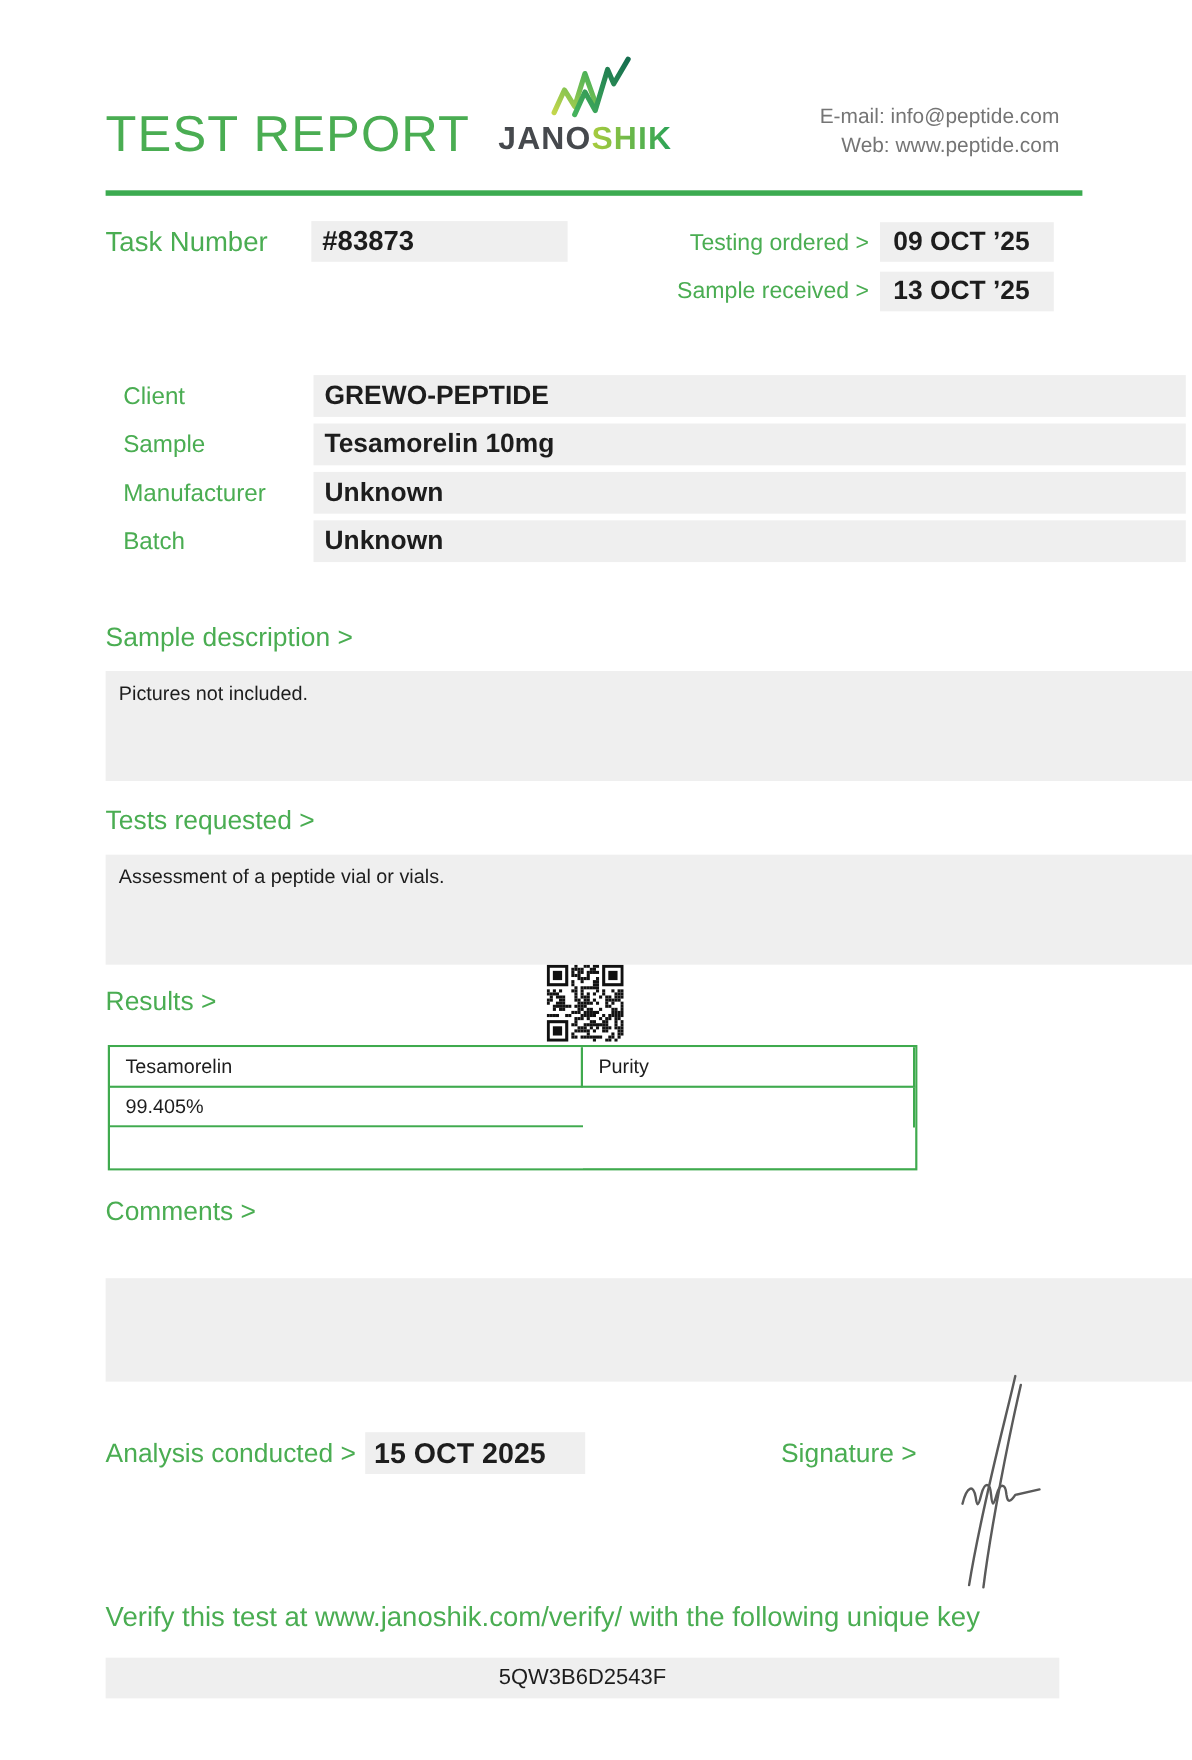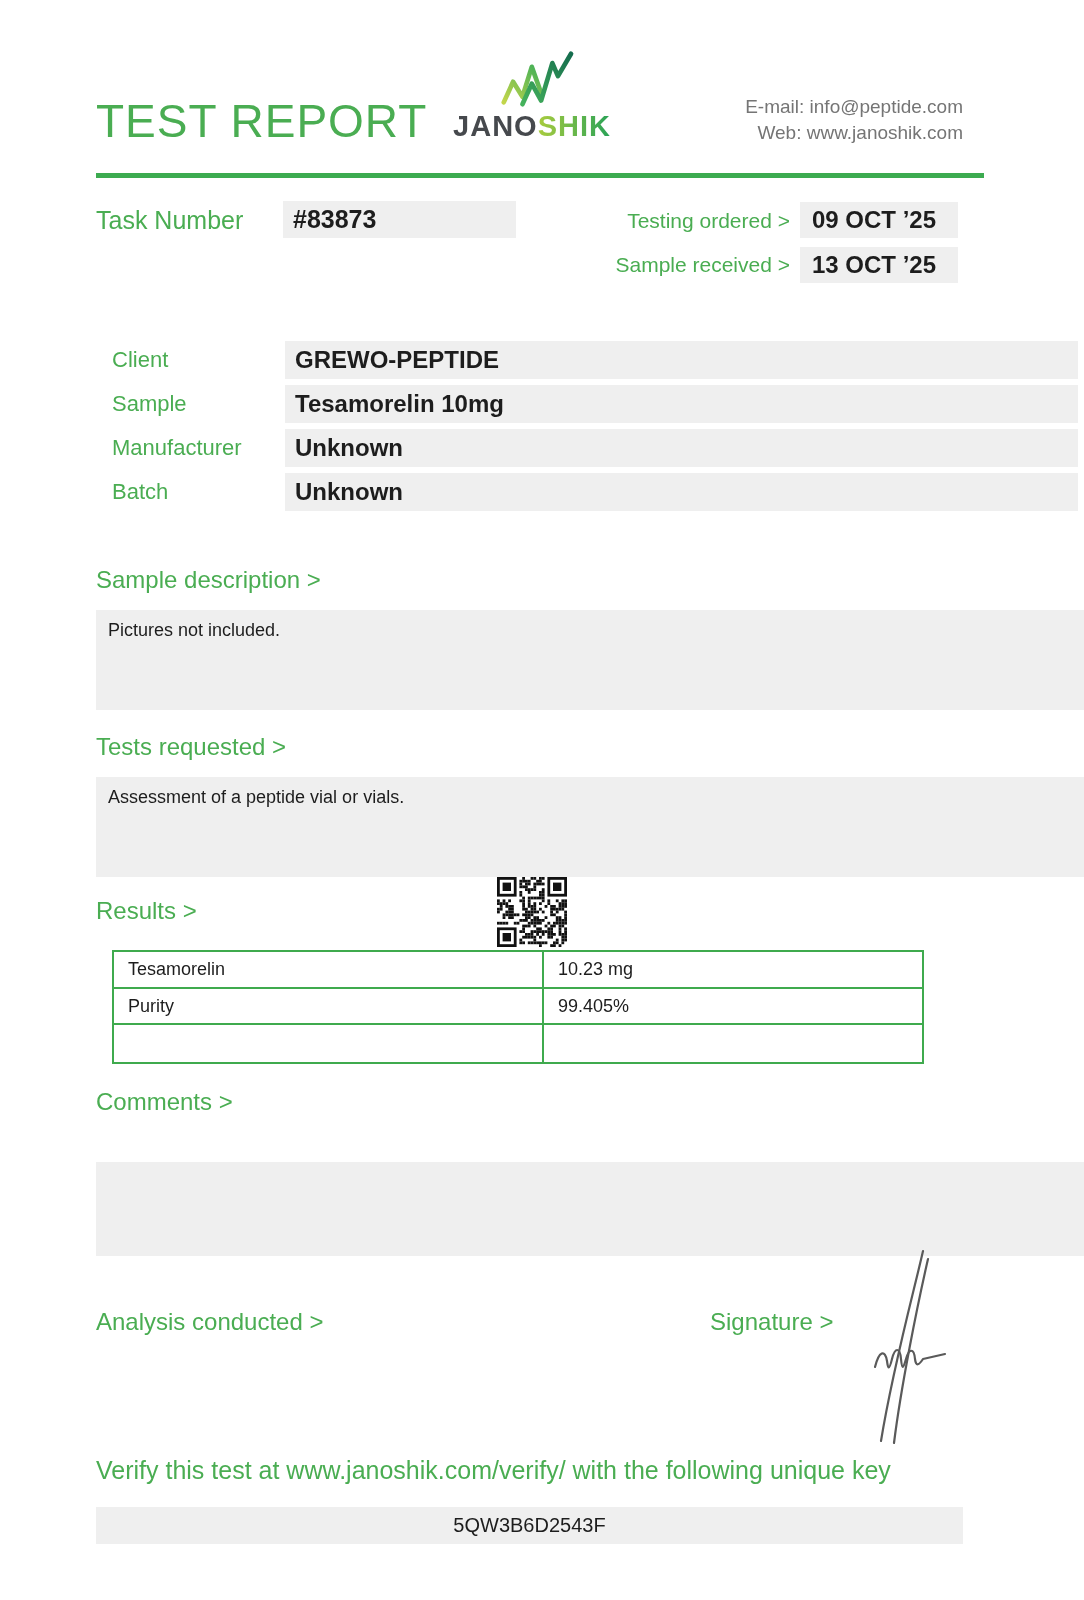--- a/index.html
+++ b/index.html
@@ -36,21 +36,21 @@
 
   .info-row{left:96px;width:867px;height:38px;}
   .info-row .lbl{position:absolute;left:0;top:0;font-size:22px;line-height:38px;color:var(--green);margin-left:16px;}
   .info-row .val{position:absolute;left:189px;top:0;width:793px;height:38px;background:var(--box-gray);font-size:24px;font-weight:600;color:var(--dark);line-height:38px;padding-left:10px;}
 
   .section-h{left:96px;font-size:24px;color:var(--green);}
   .gray-box{left:96px;width:1044px;background:var(--box-gray);font-size:18px;color:var(--dark);padding:10px 12px;}
 
   .qr{left:497px;top:877px;width:70px;height:70px;}
 
-  .results-table{left:112px;top:950px;width:812px;height:114px;border:2px solid var(--table-green);display:grid;grid-template-columns:430px 1fr;grid-template-rows:1fr 1fr 1fr;}
+  .results-table{left:98px;top:950px;width:736px;height:114px;border:2px solid var(--table-green);display:grid;grid-template-columns:430px 1fr;grid-template-rows:1fr 1fr 1fr;}
   .results-table .cell{border-right:2px solid var(--table-green);border-bottom:2px solid var(--table-green);font-size:18px;color:var(--dark);line-height:34px;padding-left:14px;background:#fff;}
   .results-table .cell.last-col{border-right:none;}
   .results-table .cell.last-row{border-bottom:none;}
 
   .analysis-label{left:96px;top:1308px;font-size:24px;}
   .analysis-value{left:332px;top:1302px;width:200px;height:38px;background:var(--box-gray);font-size:26px;font-weight:600;color:var(--dark);line-height:38px;padding-left:8px;}
   .sig-label{left:710px;top:1308px;font-size:24px;}
   .sig-img{left:845px;top:1245px;}
 
   .verify-text{left:96px;top:1456px;width:880px;font-size:25px;color:var(--green);white-space:nowrap;}
@@ -76,21 +76,21 @@
         </linearGradient>
       </defs>
       <polyline points="4,56 14,34 24,50 34,18 44,46" fill="none" stroke="url(#lg1)" stroke-width="5" stroke-linecap="round" stroke-linejoin="round"></polyline>
       <polyline points="24,58 34,36 44,54 56,14 62,28 76,4" fill="none" stroke="url(#lg2)" stroke-width="5" stroke-linecap="round" stroke-linejoin="round"></polyline>
     </svg>
   </div>
   <div class="abs logo-text"><span>JANO</span><span class="shik">SHIK</span></div>
 
   <div class="abs contact">
     <div><span>E-mail:</span> <span>info@peptide.com</span></div>
-    <div><span>Web:</span> <span>www.janoshik.com</span></div>
+    <div><span>Web:</span> <span>www.peptide.com</span></div>
   </div>
 
   <div class="abs rule"></div>
 
   <div class="abs green-label task-label">Task Number</div>
   <div class="abs task-value">#83873</div>
   <div class="abs green-label ord-label">Testing ordered  &gt;</div>
   <div class="abs ord-value">09 OCT ’25</div>
   <div class="abs green-label rec-label">Sample received &gt;</div>
   <div class="abs rec-value">13 OCT ’25</div>
@@ -359,31 +359,31 @@
           <rect x="15" y="24" width="1" height="1" fill="#111"></rect>
           <rect x="19" y="24" width="1" height="1" fill="#111"></rect>
           <rect x="20" y="24" width="1" height="1" fill="#111"></rect>
           <rect x="22" y="24" width="1" height="1" fill="#111"></rect>
         </g>
       </svg>
   </div>
 
   <div class="abs results-table">
     <div class="cell">Tesamorelin</div>
-    <div class="cell last-col">10.23 mg</div>
     <div class="cell">Purity</div>
     <div class="cell last-col">99.405%</div>
     <div class="cell last-row"></div>
     <div class="cell last-col last-row"></div>
   </div>
 
   <div class="abs section-h" style="top:1088px">Comments &gt;</div>
   <div class="abs gray-box" style="top:1162px;height:94px"></div>
 
   <div class="abs green-label analysis-label">Analysis conducted &gt;</div>
+  <div class="abs analysis-value">15 OCT 2025</div>
   <div class="abs green-label sig-label">Signature &gt;</div>
 
   <div class="abs sig-img">
     <svg width="110" height="200" viewBox="0 0 110 200">
       <g fill="none" stroke="#5a5a5a" stroke-width="2.2" stroke-linecap="round" stroke-linejoin="round">
         <path d="M 78,6 C 70,42 48,122 36,196"></path>
         <path d="M 83,14 C 72,62 56,142 49,198"></path>
         <path d="M 30,122 C 34,106 40,104 42,116 C 43,124 44,126 47,114 C 50,102 55,102 56,114 C 57,124 58,125 61,114 C 64,103 69,103 70,114 C 71,122 74,120 78,114 L 100,109"></path>
       </g>
     </svg>

